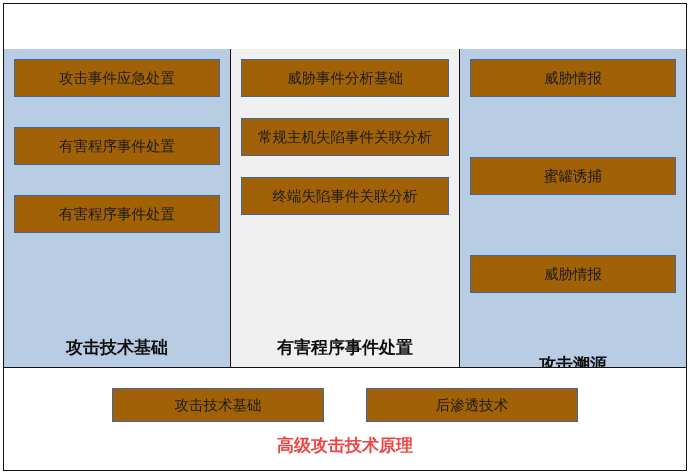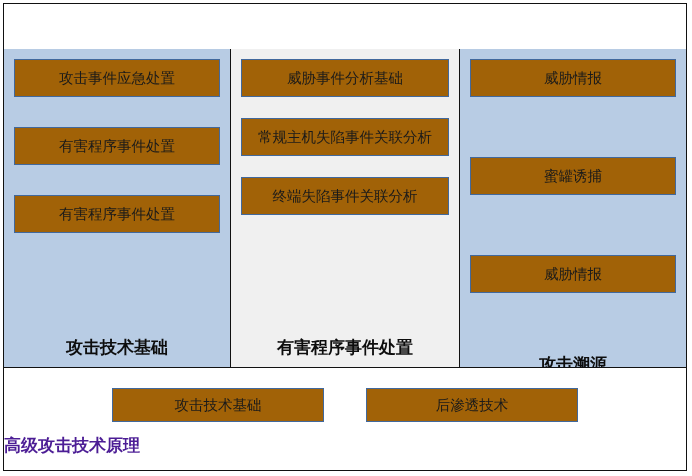--- a/index.html
+++ b/index.html
@@ -82,21 +82,22 @@
     border-top:1.5px solid #111111;
     box-sizing:border-box;
   }
   .bottom-boxes{
     position:absolute;left:0;top:20px;width:100%;
     display:flex;justify-content:center;gap:42px;
   }
   .bottom-boxes .box{width:212px;height:34px;}
   .bottom-label{
     position:absolute;left:0;top:66px;width:100%;
-    font-size:17px;font-weight:bold;color:#4c1d95;
+    text-align:center;
+    font-size:17px;font-weight:bold;color:#ef4444;
   }
 </style>
 </head>
 <body>
 
 <div class="frame">
 
 
   <div class="columns">
 

